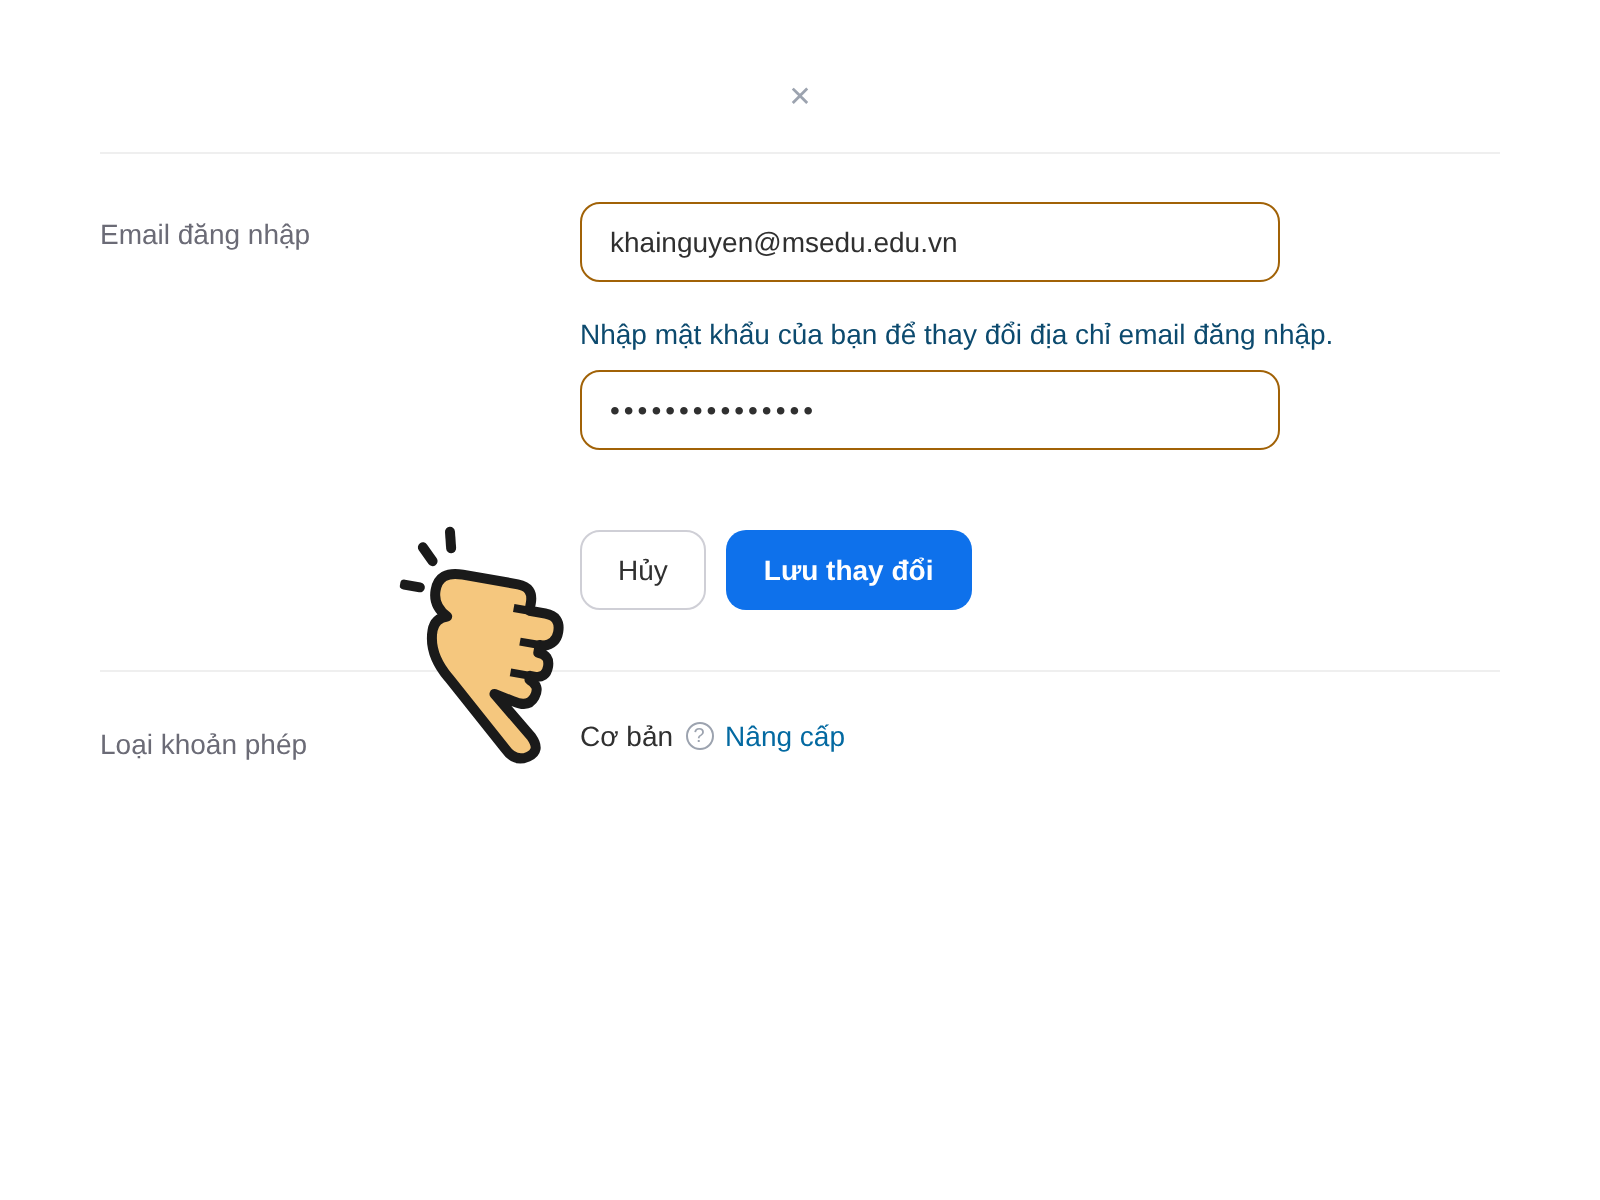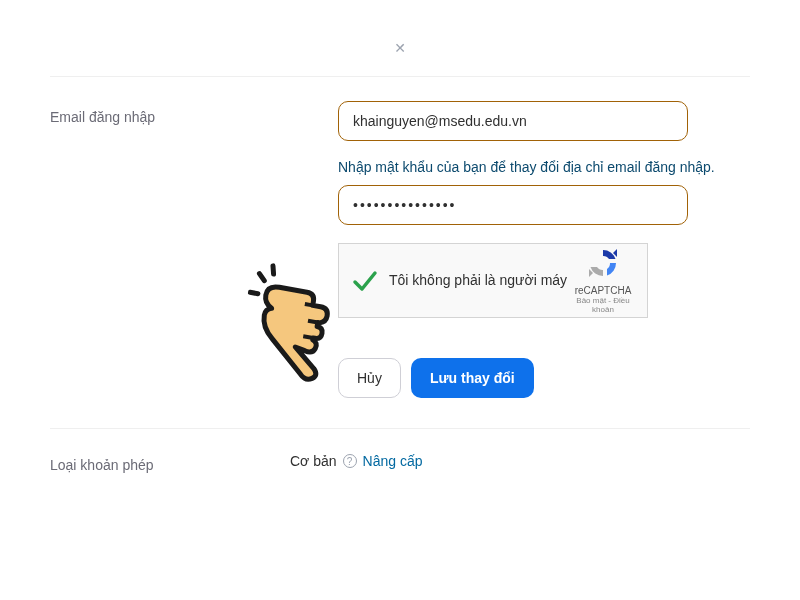--- a/index.html
+++ b/index.html
@@ -40,21 +40,21 @@
   </style>
 </head>
 <body>
 
 <div class="page">
 
   <div class="instant-row">
     <span class="x-icon">✕</span>
   </div>
 
-  <div class="section noborder" style="padding-top:24px;gap:48px;">
+  <div class="section noborder" style="padding-top:24px;">
     <div class="label-col">Email đăng nhập</div>
     <div class="content-col">
 
       <svg class="pointer-hand" viewBox="0 0 120 120">
         <g transform="translate(8,8)">
           <path d="M 18 40 Q 10 36 10 28 Q 10 18 22 18 L 50 18 Q 58 18 58 26 L 58 30 L 66 30 Q 74 30 74 38 Q 74 44 68 46 L 66 46 L 66 50 Q 72 50 72 56 Q 72 62 66 62 L 64 62 L 64 64 Q 70 66 68 72 Q 66 78 58 76 L 48 74 L 70 92 Q 76 98 70 102 Q 64 106 58 100 L 24 70 Q 12 60 12 48 Q 12 42 18 40 Z" fill="#F5C77E" stroke="#1a1a1a" stroke-width="5" stroke-linejoin="round"></path>
           <path d="M 50 30 L 58 30" stroke="#1a1a1a" stroke-width="4" fill="none"></path>
           <path d="M 56 46 L 66 46" stroke="#1a1a1a" stroke-width="4" fill="none"></path>
           <path d="M 54 62 L 64 62" stroke="#1a1a1a" stroke-width="4" fill="none"></path>
           <path d="M 6 14 L 0 8" stroke="#1a1a1a" stroke-width="5" stroke-linecap="round"></path>
@@ -66,37 +66,20 @@
       <div class="text-input">
         <input type="text" value="khainguyen@msedu.edu.vn" style="">
       </div>
 
       <div class="helper-text">Nhập mật khẩu của bạn để thay đổi địa chỉ email đăng nhập.</div>
 
       <div class="text-input">
         <input type="text" style="letter-spacing: 2px;" value="•••••••••••••••">
       </div>
 
-      <div class="captcha">
-        <svg class="captcha-check" viewBox="0 0 28 28">
-          <path d="M 4 15 L 11 22 L 24 6" stroke="#2BA24C" stroke-width="3.5" fill="none" stroke-linecap="round" stroke-linejoin="round"></path>
-        </svg>
-        <div class="captcha-text">Tôi không phải là người máy</div>
-        <div class="captcha-brand">
-          <svg class="logo" viewBox="0 0 32 32">
-            <path d="M 16 3 A 13 13 0 0 1 28.5 12 L 22 12 A 7 7 0 0 0 16 9 Z" fill="#1C3AA9"></path>
-            <path d="M 29 16 A 13 13 0 0 1 20 28.5 L 20 22 A 7 7 0 0 0 23 16 Z" fill="#4285F4"></path>
-            <path d="M 16 29 A 13 13 0 0 1 3.5 20 L 10 20 A 7 7 0 0 0 16 23 Z" fill="#ABABAB"></path>
-            <polygon points="26,6 30,10 30,2" fill="#1C3AA9"></polygon>
-            <polygon points="6,26 2,22 2,30" fill="#ABABAB"></polygon>
-          </svg>
-          <div class="name">reCAPTCHA</div>
-          <div class="terms">Bảo mật - Điều khoản</div>
-        </div>
-      </div>
 
       <div class="btn-row">
         <button class="btn btn-secondary">Hủy</button>
         <button class="btn btn-primary">Lưu thay đổi</button>
       </div>
 
     </div>
   </div>
 
   <div class="section license-row" style="border-top:1px solid #efefef; border-bottom:none; margin-top:10px;">

